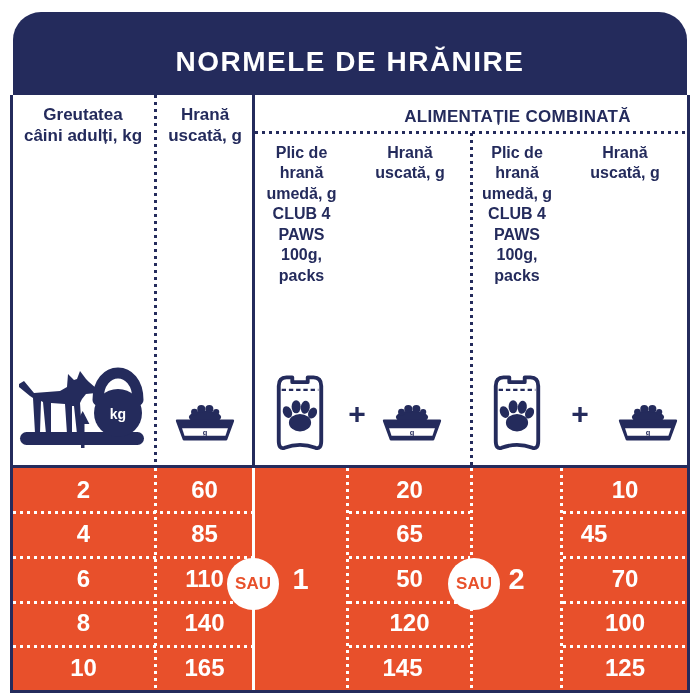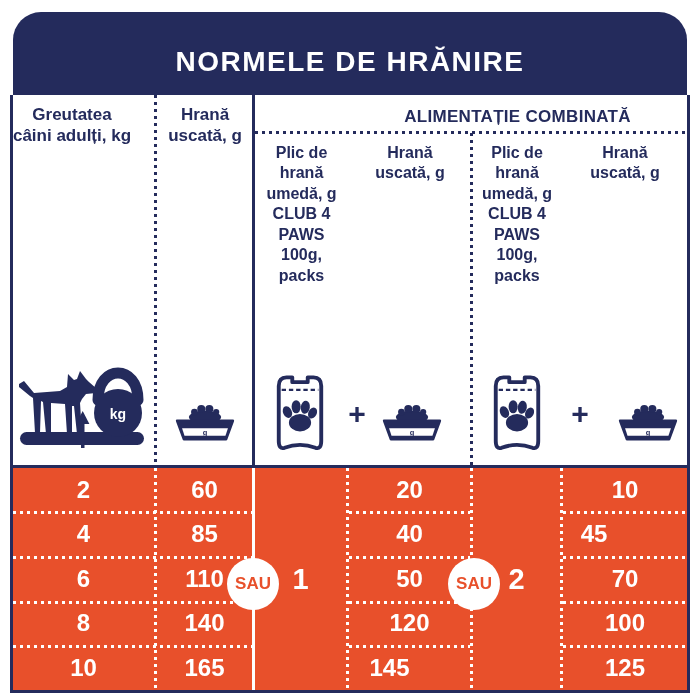--- a/index.html
+++ b/index.html
@@ -79,21 +79,21 @@
 <body>
 
 <div id="stage">
 
   <div id="banner" class="abs">
     <div class="title">NORMELE DE HRĂNIRE</div>
   </div>
 
   <div id="frame" class="abs"></div>
 
-  <div class="abs hdr hdr-main" style="left:1px; top:104px; width:142px;">Greutatea
+  <div class="abs hdr hdr-main" style="left:12px; top:104px; width:142px;">Greutatea
 câini adulți, kg</div>
   <div class="abs hdr hdr-main" style="left:157px; top:104px; width:96px;">Hrană
 uscată, g</div>
   <div class="abs hdr hdr-band" style="left:256px; top:106px; width:431px;margin-left:46px;">ALIMENTAȚIE COMBINATĂ</div>
   <div class="abs hdr hdr-sub" style="left:256px; top:143px; width:91px;">Plic de
 hrană
 umedă, g
 CLUB 4
 PAWS
 100g,
@@ -233,24 +233,24 @@
   <div class="abs cell" style="left:13px; top:601px; width:141px; height:44px;">8</div>
   <div class="abs cell" style="left:13px; top:646px; width:141px; height:44px;">10</div>
 
   <div class="abs cell" style="left:157px; top:468px; width:95px; height:44px;">60</div>
   <div class="abs cell" style="left:157px; top:512px; width:95px; height:44px;">85</div>
   <div class="abs cell" style="left:157px; top:557px; width:95px; height:44px;">110</div>
   <div class="abs cell" style="left:157px; top:601px; width:95px; height:44px;">140</div>
   <div class="abs cell" style="left:157px; top:646px; width:95px; height:44px;">165</div>
 
   <div class="abs cell" style="left:349px; top:468px; width:121px; height:44px;">20</div>
-  <div class="abs cell" style="left:349px; top:512px; width:121px; height:44px;">40</div>
+  <div class="abs cell" style="left:349px; top:512px; width:121px; height:44px;">65</div>
   <div class="abs cell" style="left:349px; top:557px; width:121px; height:44px;">50</div>
   <div class="abs cell" style="left:349px; top:601px; width:121px; height:44px;">120</div>
-  <div class="abs cell" style="left:329px; top:646px; width:121px; height:44px;">145</div>
+  <div class="abs cell" style="left:342px; top:646px; width:121px; height:44px;">145</div>
 
   <div class="abs cell" style="left:563px; top:468px; width:124px; height:44px;">10</div>
   <div class="abs cell" style="left:532px; top:512px; width:124px; height:44px;">45</div>
   <div class="abs cell" style="left:563px; top:557px; width:124px; height:44px;">70</div>
   <div class="abs cell" style="left:563px; top:601px; width:124px; height:44px;">100</div>
   <div class="abs cell" style="left:563px; top:646px; width:124px; height:44px;">125</div>
 
   <div class="abs cell cell-big" style="left:255px; top:468px; width:91px; height:222px;">1</div>
   <div class="abs cell cell-big" style="left:473px; top:468px; width:87px; height:222px;">2</div>
 

